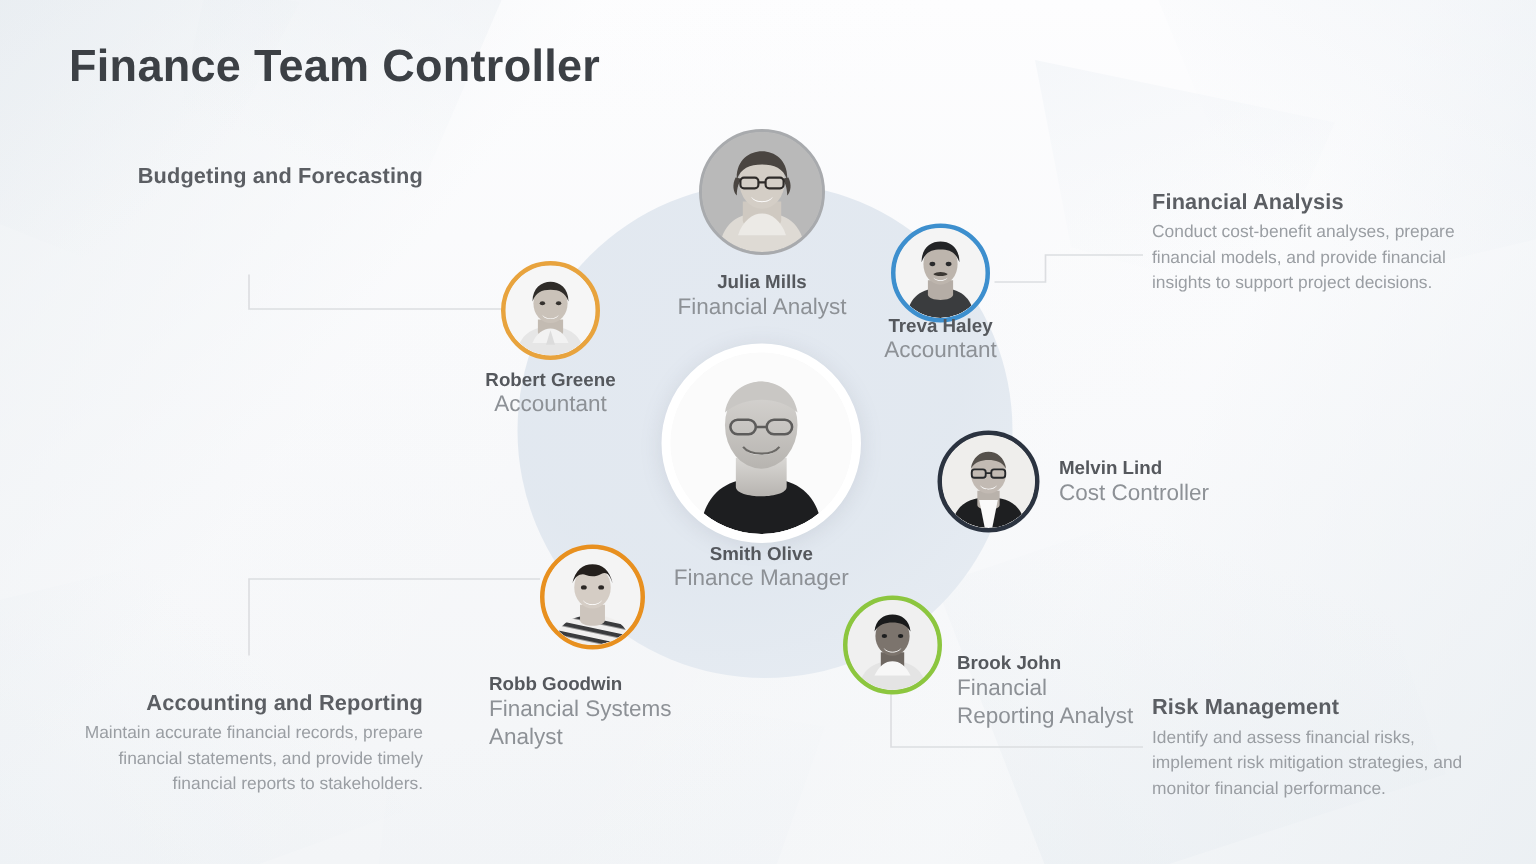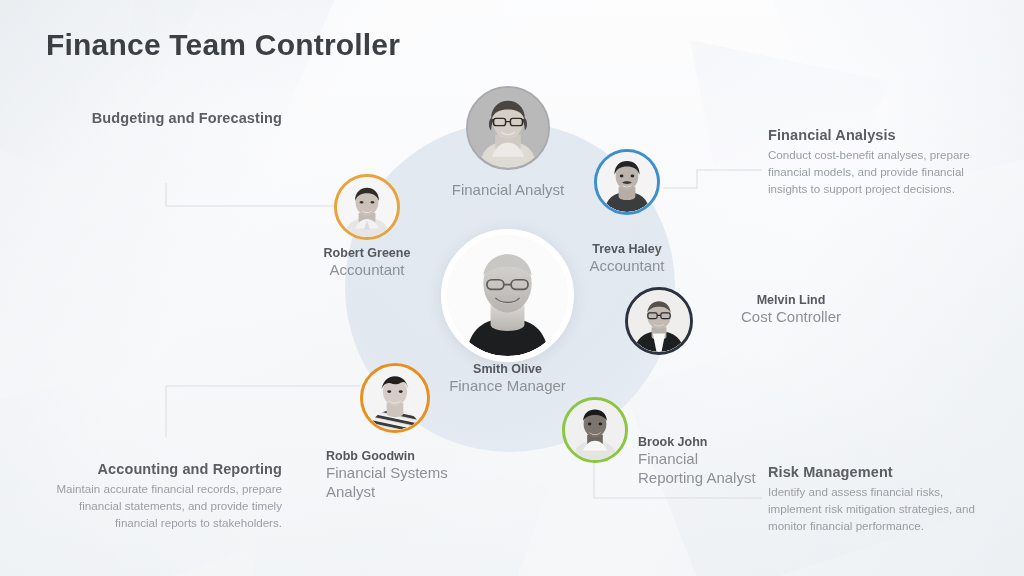--- a/index.html
+++ b/index.html
@@ -178,20 +178,21 @@
             <rect x="32" y="38" width="15" height="9" rx="3" fill="none" stroke="#2e2b29" stroke-width="1.8"></rect>
             <rect x="53" y="38" width="15" height="9" rx="3" fill="none" stroke="#2e2b29" stroke-width="1.8"></rect>
             <path d="M47 42h6" stroke="#2e2b29" stroke-width="1.8"></path>
             <path d="M41 54c4 5 14 5 18 0-2 6-16 6-18 0z" fill="#fff"></path>
             <path d="M30 86c4-12 12-18 20-18s16 6 20 18z" fill="#eceae6"></path>
           </g>
         </svg>
       </div>
     </div>
     <div class="lbl" style="left:430px;top:181px;width:156px;text-align:center;">
+      <div class="nm">Julia Mills</div>
       <div class="rl">Financial Analyst</div>
     </div>
   </div>
 
   <div class="node">
     <div class="ring" style="left:594px;top:149px;width:66px;height:66px;border:3px solid #3d8fce;background:#f1f1f1;">
       <div class="ph">
         <svg viewBox="0 0 100 100" preserveAspectRatio="xMidYMid slice" aria-hidden="true">
           <defs>
               <clipPath id="c2">
@@ -205,21 +206,21 @@
             <ellipse cx="50" cy="40" rx="19" ry="23" fill="#bdb5ad"></ellipse>
             <path d="M29 38c0-16 10-23 21-23s21 7 21 23c-4-11-11-14-21-14s-17 3-21 14z" fill="#232426"></path>
             <ellipse cx="41" cy="40" rx="3.2" ry="2.4" fill="#2a2b2d"></ellipse>
             <ellipse cx="59" cy="40" rx="3.2" ry="2.4" fill="#2a2b2d"></ellipse>
             <path d="M42 51c4-3 12-3 16 0-2 3-14 3-16 0z" fill="#3c3834"></path>
             <path d="M42 55c4 4 12 4 16 0-2 5-14 5-16 0z" fill="#fff"></path>
           </g>
         </svg>
       </div>
     </div>
-    <div class="lbl" style="left:566px;top:242px;width:122px;text-align:center;">
+    <div class="lbl" style="left:566px;top:210px;width:122px;text-align:center;">
       <div class="nm">Treva Haley</div>
       <div class="rl">Accountant</div>
     </div>
   </div>
 
   <div class="node">
     <div class="ring" style="left:334px;top:174px;width:66px;height:66px;border:3px solid #e8a33d;background:#f3f3f3;">
       <div class="ph">
         <svg viewBox="0 0 100 100" preserveAspectRatio="xMidYMid slice" aria-hidden="true">
           <defs>
@@ -265,21 +266,21 @@
             <ellipse cx="50" cy="41" rx="19" ry="22" fill="#c2bab3"></ellipse>
             <path d="M31 36c2-12 10-18 19-18s17 6 19 18c-5-7-11-9-19-9s-14 2-19 9z" fill="#56514c"></path>
             <rect x="32" y="37" width="15" height="9" rx="3" fill="none" stroke="#26282b" stroke-width="2"></rect>
             <rect x="53" y="37" width="15" height="9" rx="3" fill="none" stroke="#26282b" stroke-width="2"></rect>
             <path d="M47 41h6" stroke="#26282b" stroke-width="2"></path>
             <path d="M41 54c4 5 14 5 18 0-2 6-16 6-18 0z" fill="#fff"></path>
           </g>
         </svg>
       </div>
     </div>
-    <div class="lbl" style="left:706px;top:293px;width:170px;text-align:center;">
+    <div class="lbl" style="left:706px;top:305px;width:170px;text-align:left;">
       <div class="nm">Melvin Lind</div>
       <div class="rl">Cost Controller</div>
     </div>
   </div>
 
   <div class="node">
     <div class="ring" style="left:360px;top:363px;width:70px;height:70px;border:3px solid #e8901f;background:#f1f1f1;">
       <div class="ph">
         <svg viewBox="0 0 100 100" preserveAspectRatio="xMidYMid slice" aria-hidden="true">
           <defs>

